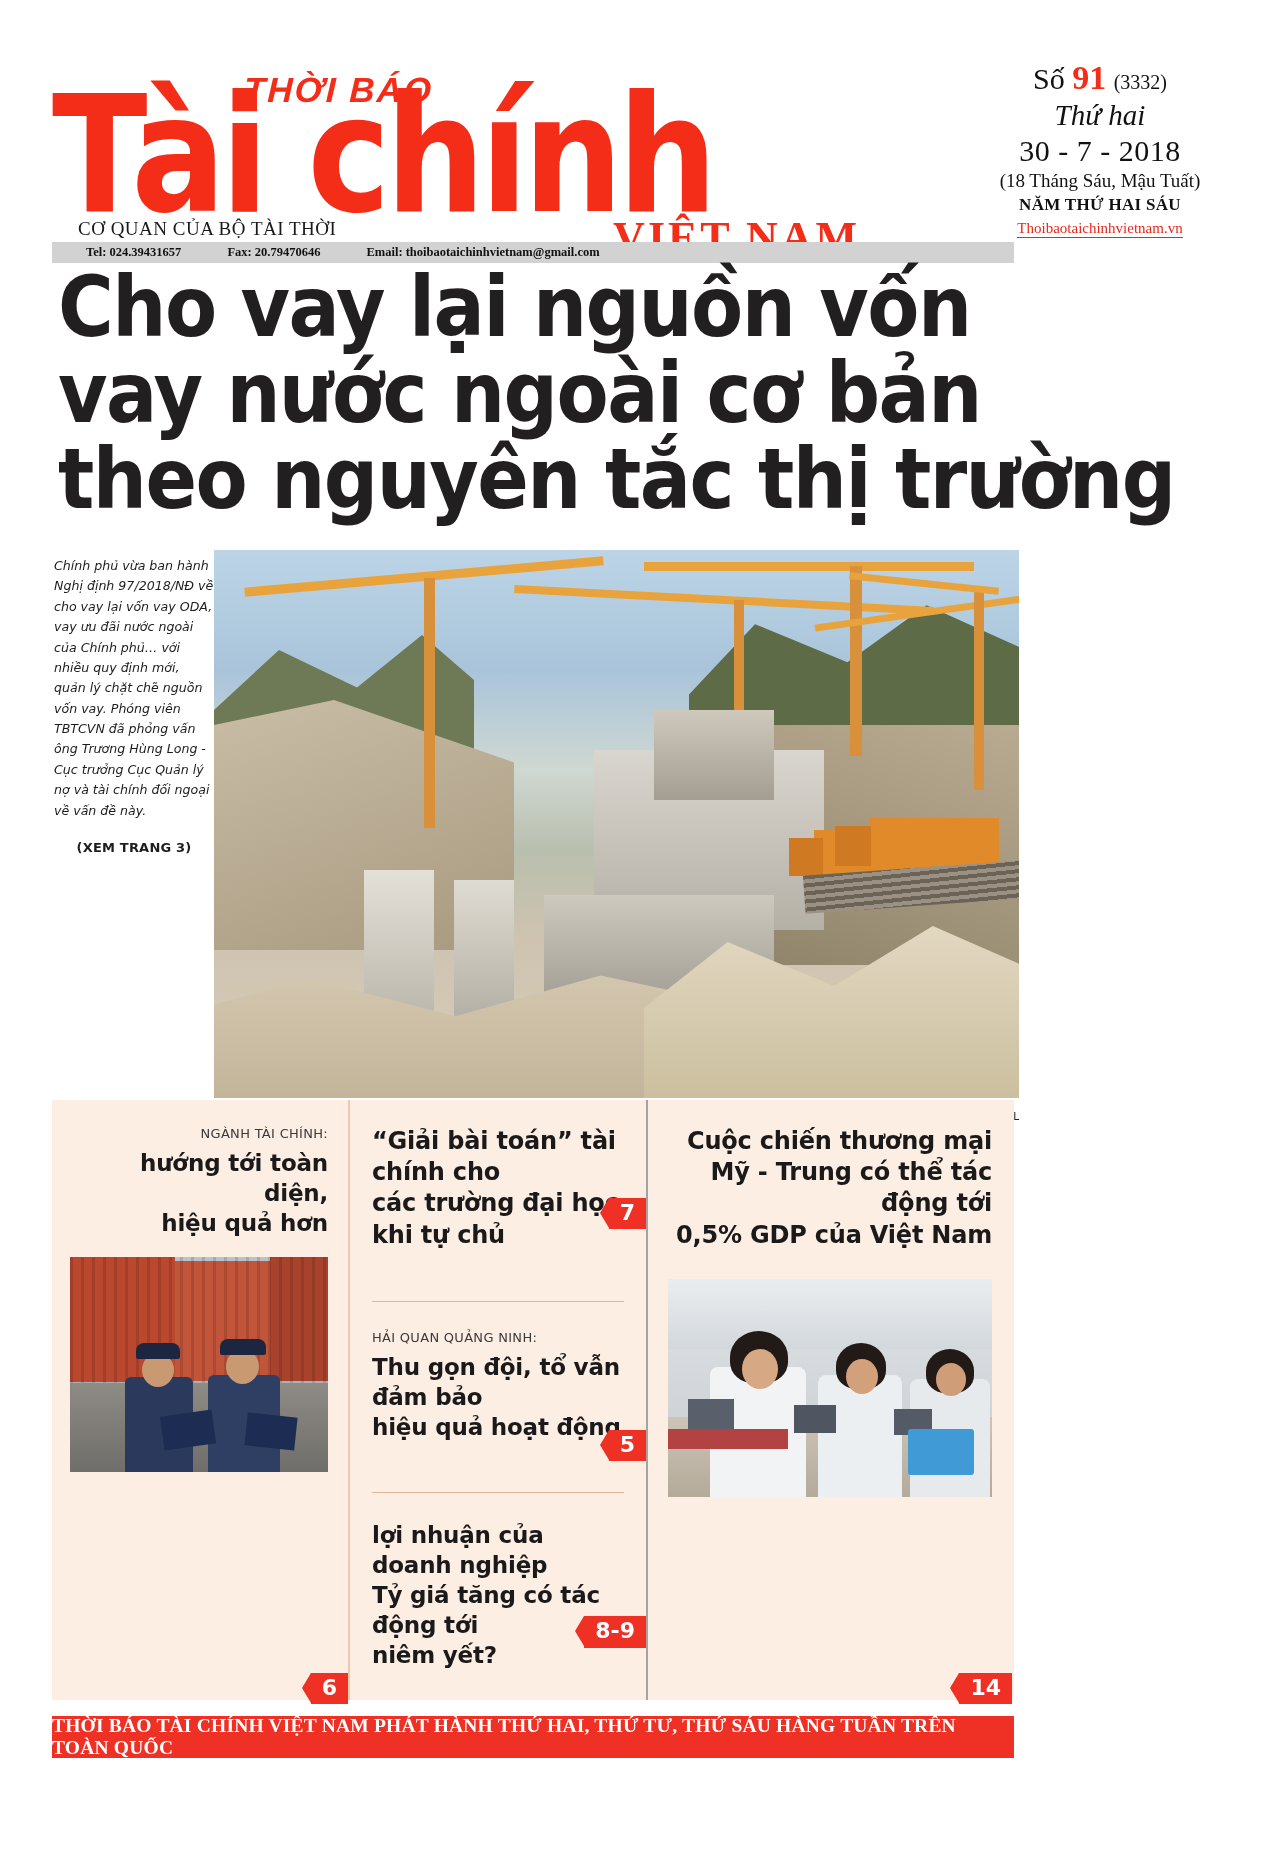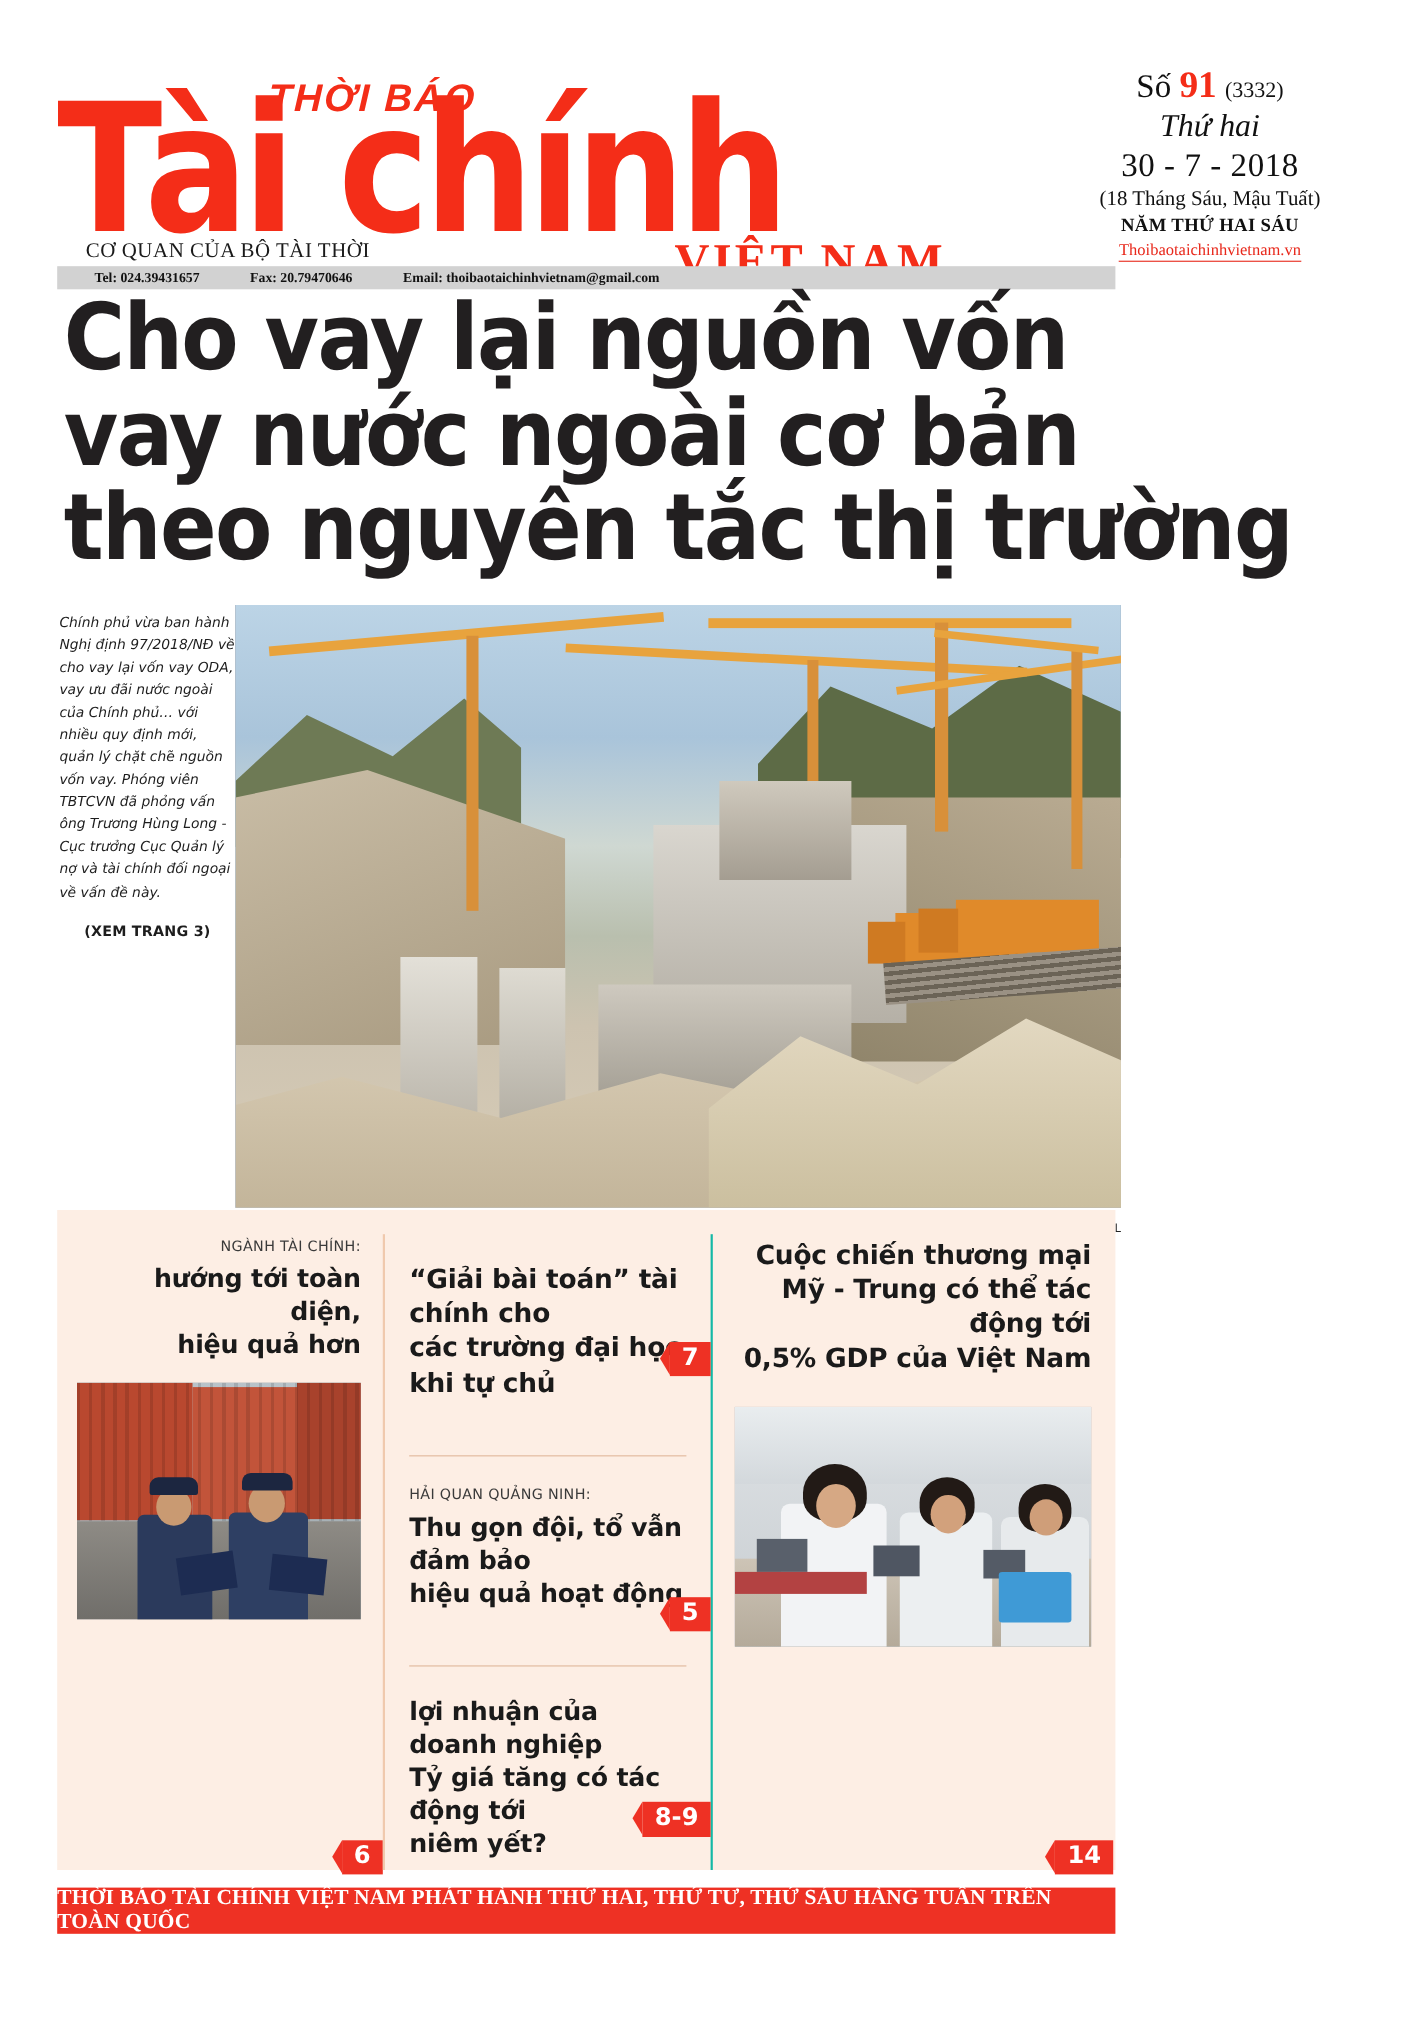--- a/index.html
+++ b/index.html
@@ -191,22 +191,21 @@
     height: 600px;
     background: #fdeee4;
     display: flex;
   }
   .tcol { position: relative; }
   .tcol-left { width: 296px; padding: 26px 20px 0 18px; }
   .tcol-mid {
     width: 300px;
     padding: 26px 22px 0 22px;
     border-left: 2px solid #f0c9ad;
-    border-right: 2px solid #14b8a6;
-    margin-top: 22px;
+    border-right: 2px solid #a3a3a3;
   }
   .tcol-right { width: 364px; padding: 26px 20px 0 20px; }
 
   .kicker {
     font-family: "DejaVu Sans", sans-serif;
     font-size: 13px;
     color: #3a3a3a;
     letter-spacing: 0.3px;
     margin-bottom: 8px;
   }

